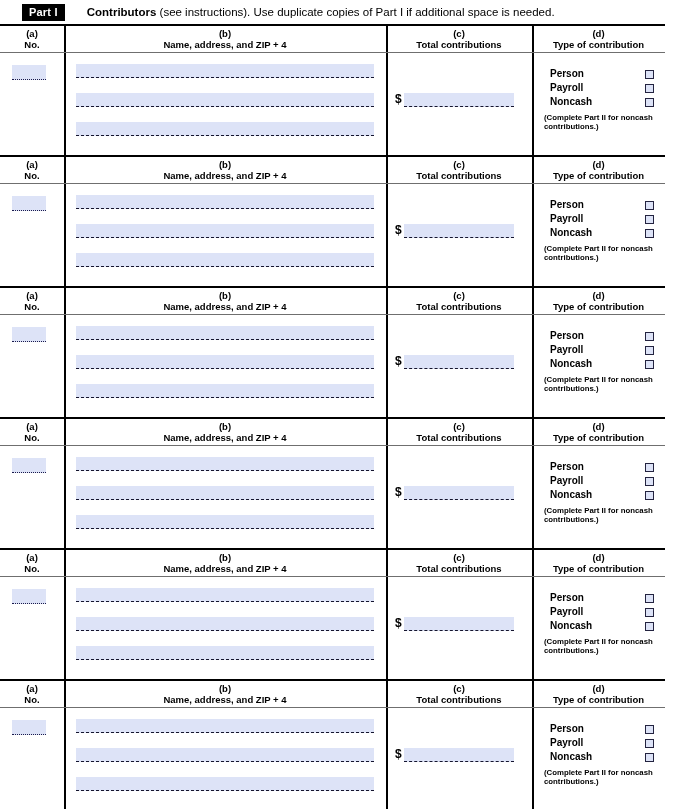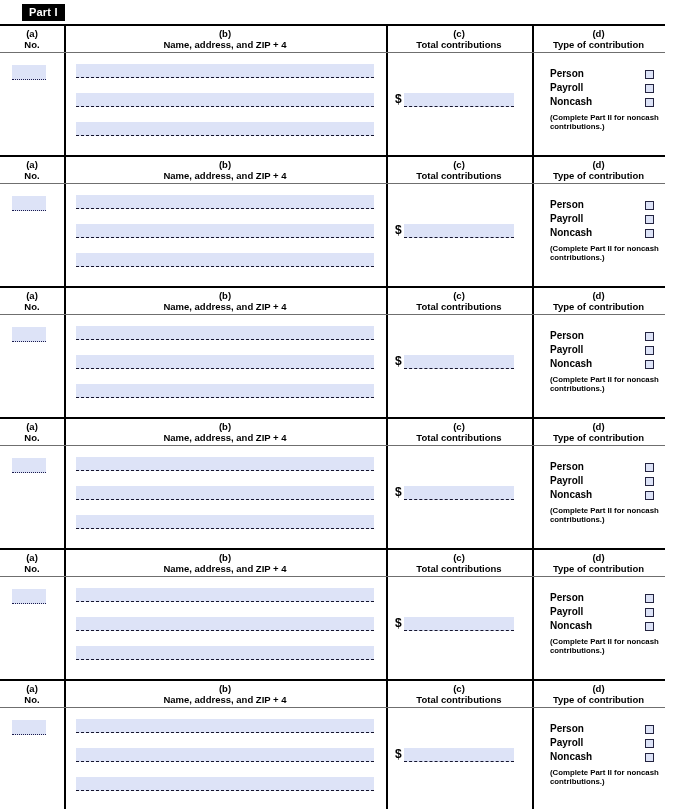--- a/index.html
+++ b/index.html
@@ -84,34 +84,35 @@
   .type-row{
     display:flex;align-items:center;justify-content:space-between;
     height:14px;
   }
   .type-label{font-size:10px;font-weight:bold;line-height:12px;}
   .cbx{
     width:9px;height:9px;background:#dde3f7;border:1.5px solid #23233f;
     box-sizing:border-box;margin-right:6px;
   }
   .note{
-    position:absolute;left:18px;top:60px;width:112px;
+    position:absolute;left:12px;top:60px;width:112px;
     font-size:7.8px;line-height:9.2px;font-weight:bold;color:#000;
   }
 
   
   .clip{overflow:hidden;}
 </style>
 </head>
 <body>
 
 <div class="page">
 
   <div class="title-strip">
     <span class="part-tag">Part I</span>
+    <span class="title-text"><b>Contributors</b><span> (see instructions). Use duplicate copies of Part I if additional space is needed.</span></span>
   </div>
 
   <div class="tbl clip" id="table-root" style="height:785px;">
     <div class="rule-top"></div>
     <div id="blocks">
         <div class="block">
           <div class="hdr">
             <div class="cell c-a">
               <span>(a)</span>
               <span>No.</span>

